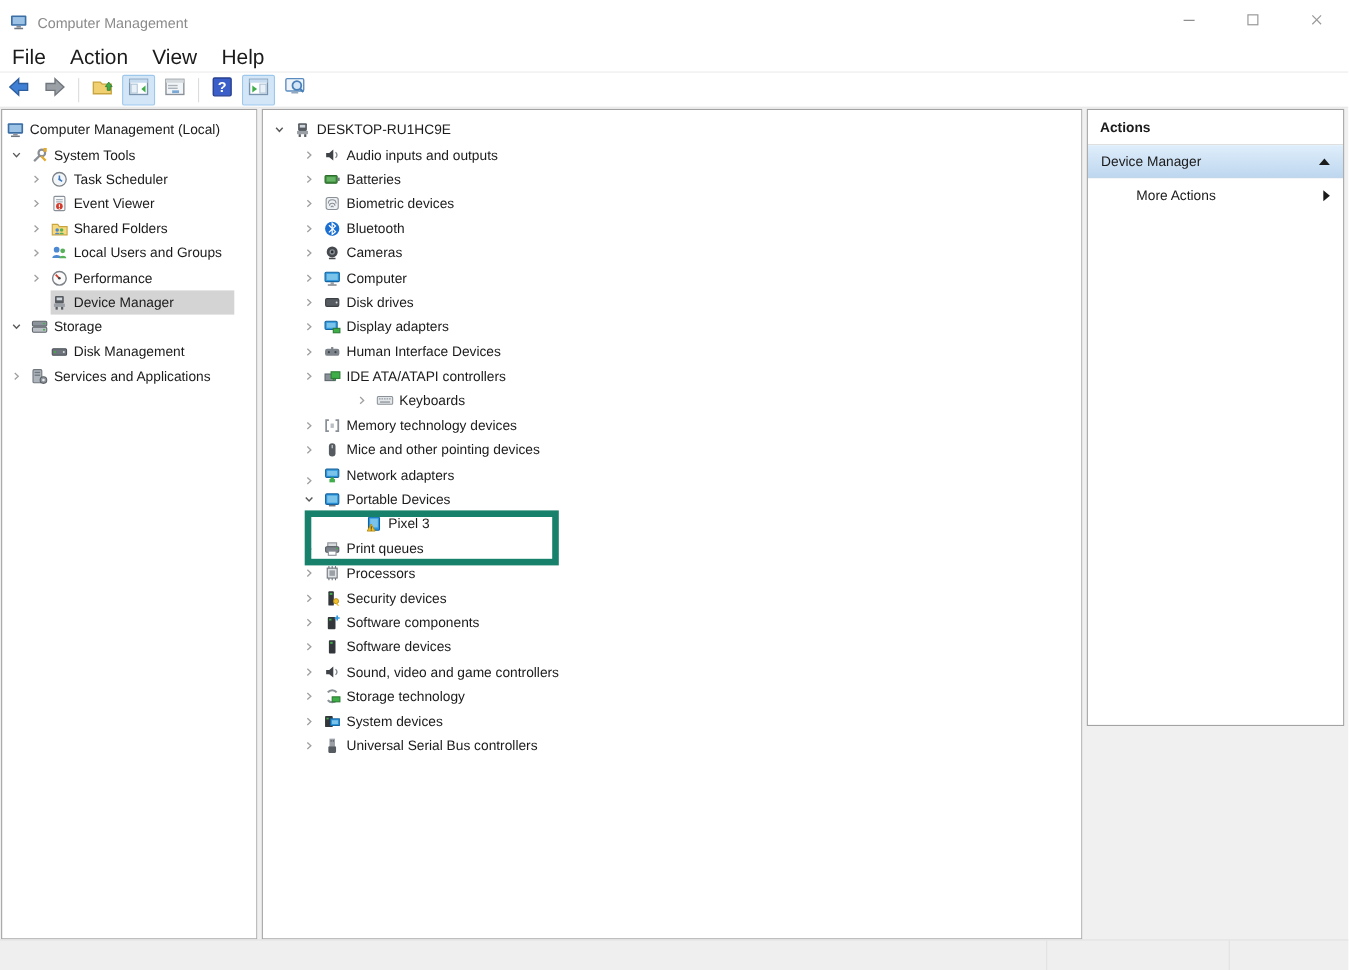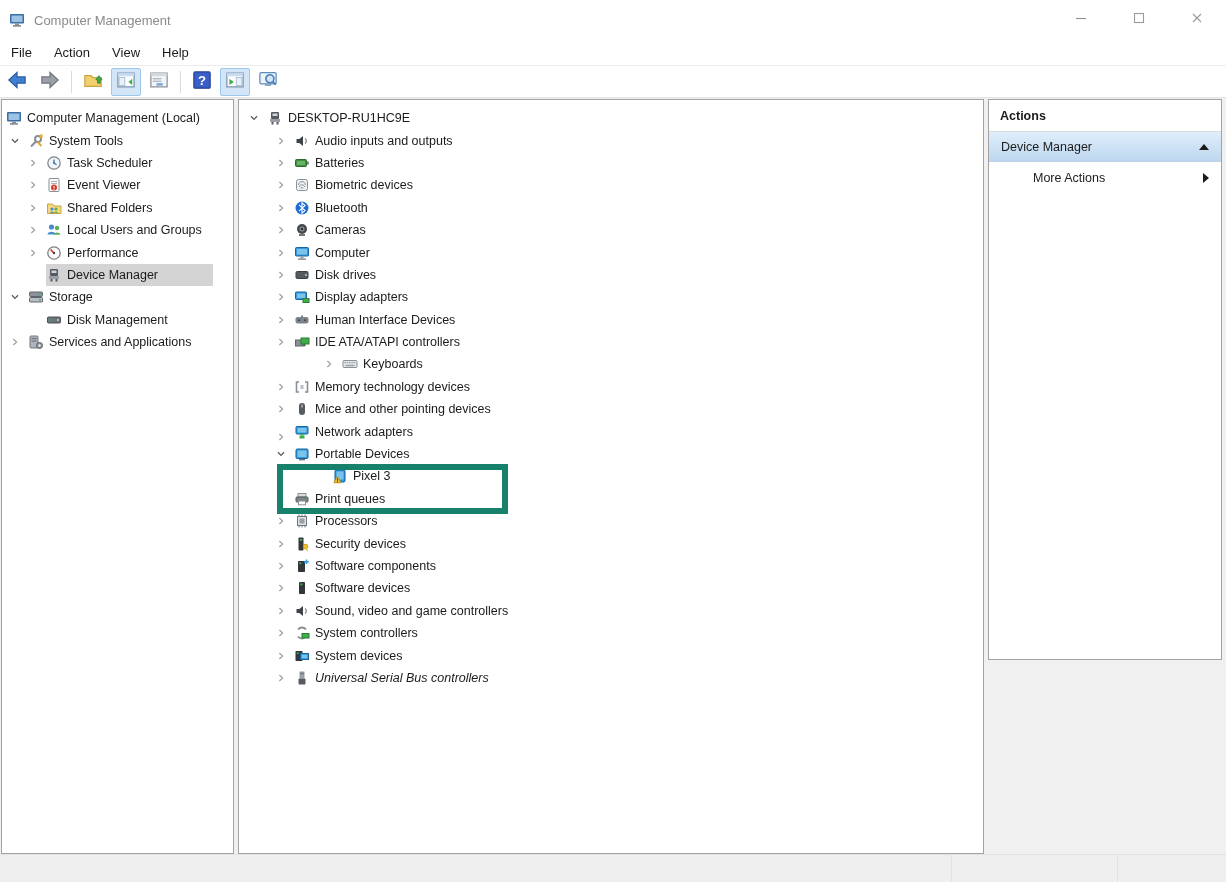--- a/index.html
+++ b/index.html
@@ -6,21 +6,21 @@
   .win{position:relative;width:1226px;height:882px;background:#ffffff;overflow:hidden;
        font-family:"Liberation Sans",sans-serif;color:#1b1b1b;}
   
   .titlebar{position:absolute;top:0;left:0;right:0;height:40px;display:flex;align-items:center;}
   .title-icon{width:16px;height:16px;margin:0 9px 0 9px;display:flex;}
   .title-text{font-size:13px;color:#8a8a8a;}
   .win-controls{position:absolute;right:0;top:0;height:40px;display:flex;}
   .wc{width:58px;height:40px;display:flex;align-items:center;justify-content:center;}
   
   .menubar{position:absolute;top:40px;left:0;right:0;height:25px;display:flex;
-           font-size:13px;border-bottom:1px solid #ececec;}
+           font-size:19px;border-bottom:1px solid #ececec;}
   .menu-item{padding:0 11px;height:100%;display:flex;align-items:center;}
   
   .toolbar{position:absolute;top:66px;left:0;right:0;height:31px;display:flex;align-items:center;
            padding-left:2px;border-bottom:1px solid #e4e4e4;}
   .tbtn{width:28px;height:26px;display:flex;align-items:center;justify-content:center;
         border:1px solid transparent;border-radius:2px;margin-right:3px;}
   .tbtn.hl{background:#d3e6f8;border-color:#9ec7ec;}
   .tsep{width:1px;height:22px;background:#dcdcdc;margin:0 6px 0 3px;}
   
   .content{position:absolute;top:98px;left:0;right:0;bottom:0;background:#f0f0f0;}
@@ -765,42 +765,42 @@
                 <path d="M3.4 2 6.6 5 3.4 8" stroke="#a0a0a0" stroke-width="1.2" fill="none"></path>
               </svg>
             </span>
             <span class="selwrap">
               <span class="icn">
                 <svg width="16" height="16" viewBox="0 0 16 16" xmlns="http://www.w3.org/2000/svg">
                   <path d="M12 4.5A5 5 0 0 0 4 4.5M4 11.5a5 5 0 0 0 8 0" stroke="#8a9097" stroke-width="1.8" fill="none"></path>
                   <rect x="8" y="8.5" width="7" height="4.5" fill="#3fae49" stroke="#2c7d34"></rect>
                 </svg>
               </span>
-              <span class="tlabel">System controllers</span>
+              <span class="tlabel">Storage technology</span>
             </span>
           </div>
           <div class="trow" style="padding-left: 37px;">
             <span class="chev">
               <svg width="10" height="10" viewBox="0 0 10 10">
                 <path d="M3.4 2 6.6 5 3.4 8" stroke="#a0a0a0" stroke-width="1.2" fill="none"></path>
               </svg>
             </span>
             <span class="selwrap">
               <span class="icn">
                 <svg width="16" height="16" viewBox="0 0 16 16" xmlns="http://www.w3.org/2000/svg">
                   <rect x="1.5" y="3" width="7" height="10" rx=".8" fill="#33373c"></rect>
                   <rect x="2.8" y="4.5" width="2" height="1.5" fill="#3fae49"></rect>
                   <rect x="6.5" y="5.5" width="8" height="6" fill="#2f9ae0" stroke="#1565a0"></rect>
                   <rect x="7.8" y="6.8" width="5.4" height="3.4" fill="#7cc3ea"></rect>
                 </svg>
               </span>
               <span class="tlabel">System devices</span>
             </span>
           </div>
-          <div class="trow" style="padding-left: 37px; font-style: italic;">
+          <div class="trow" style="padding-left: 37px;">
             <span class="chev">
               <svg width="10" height="10" viewBox="0 0 10 10">
                 <path d="M3.4 2 6.6 5 3.4 8" stroke="#a0a0a0" stroke-width="1.2" fill="none"></path>
               </svg>
             </span>
             <span class="selwrap">
               <span class="icn">
                 <svg width="16" height="16" viewBox="0 0 16 16" xmlns="http://www.w3.org/2000/svg">
                   <rect x="5.5" y="1.5" width="5" height="7" fill="#9aa0a6"></rect>
                   <rect x="6.5" y="2.8" width="1" height="1.5" fill="#565b61"></rect>

